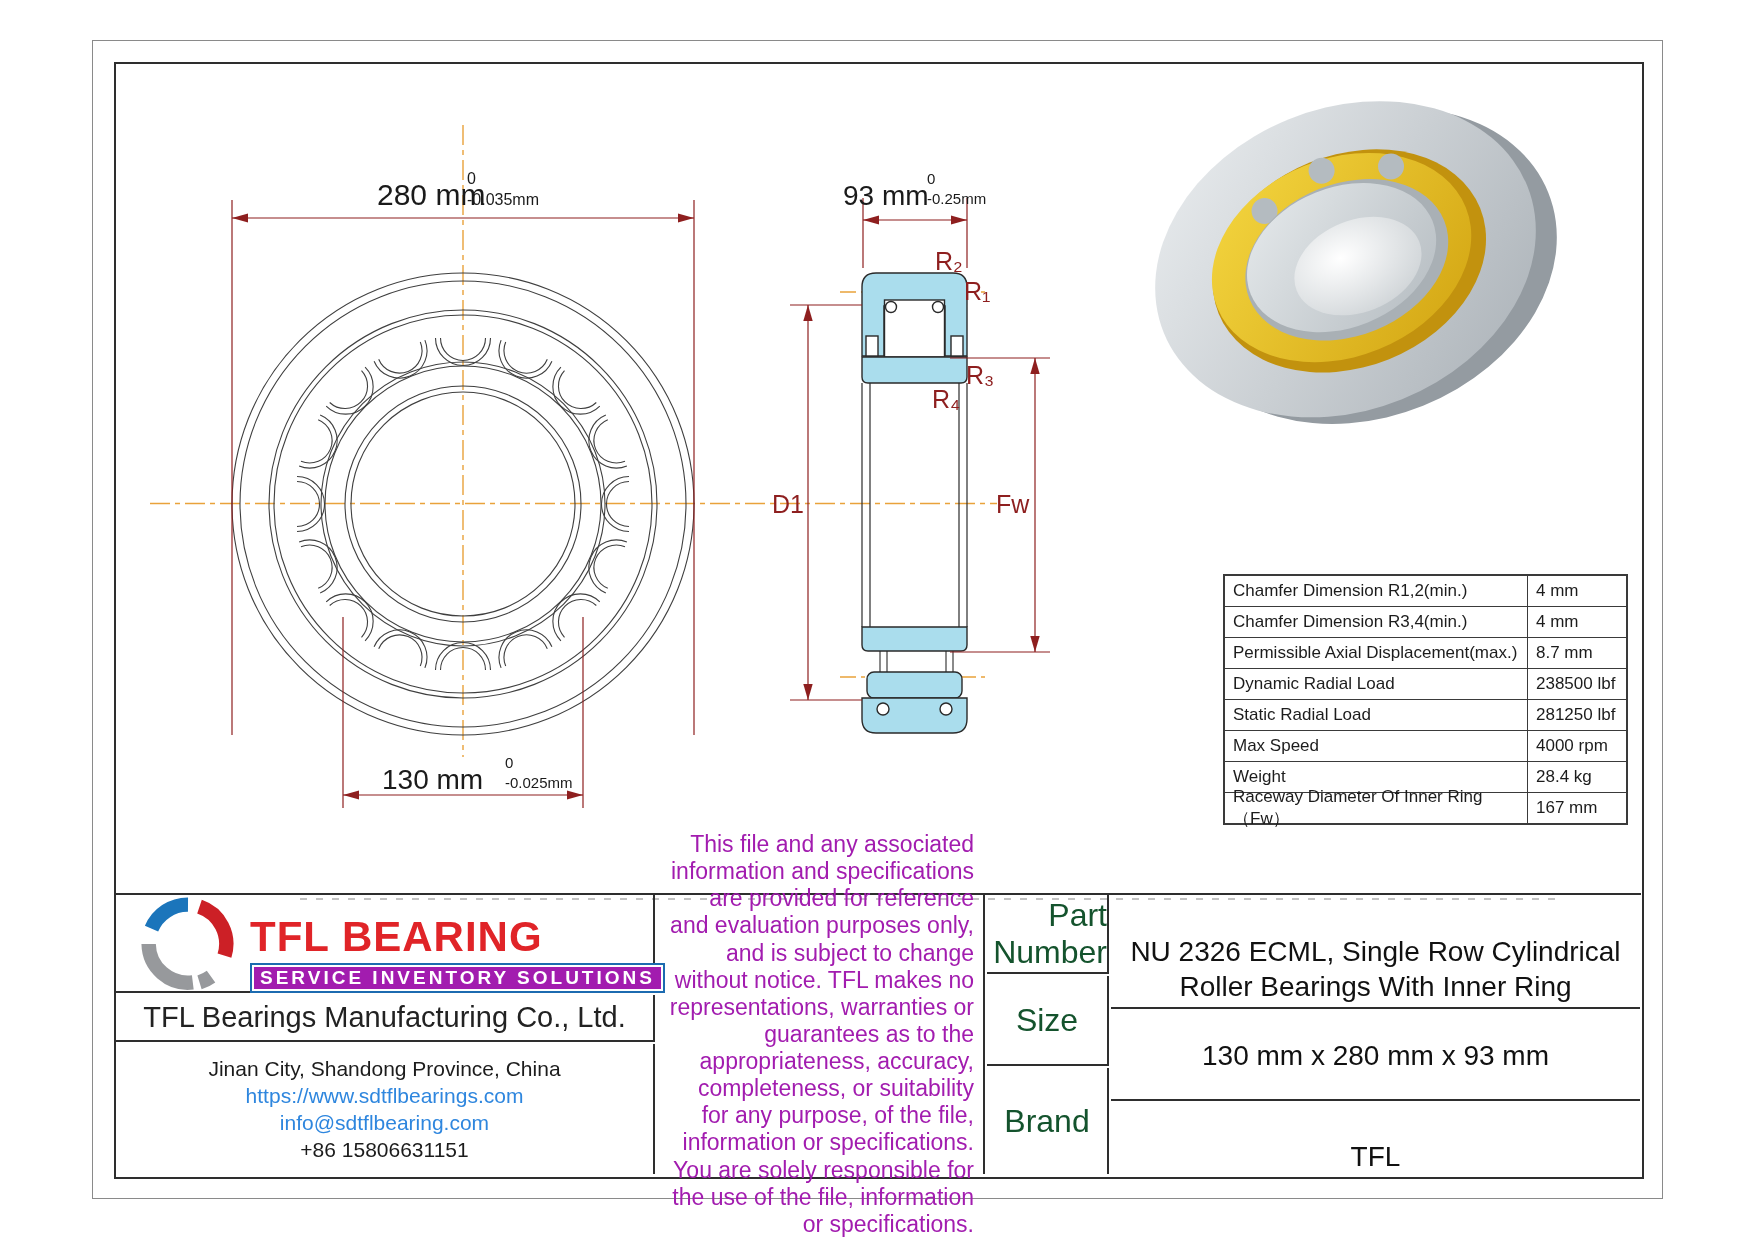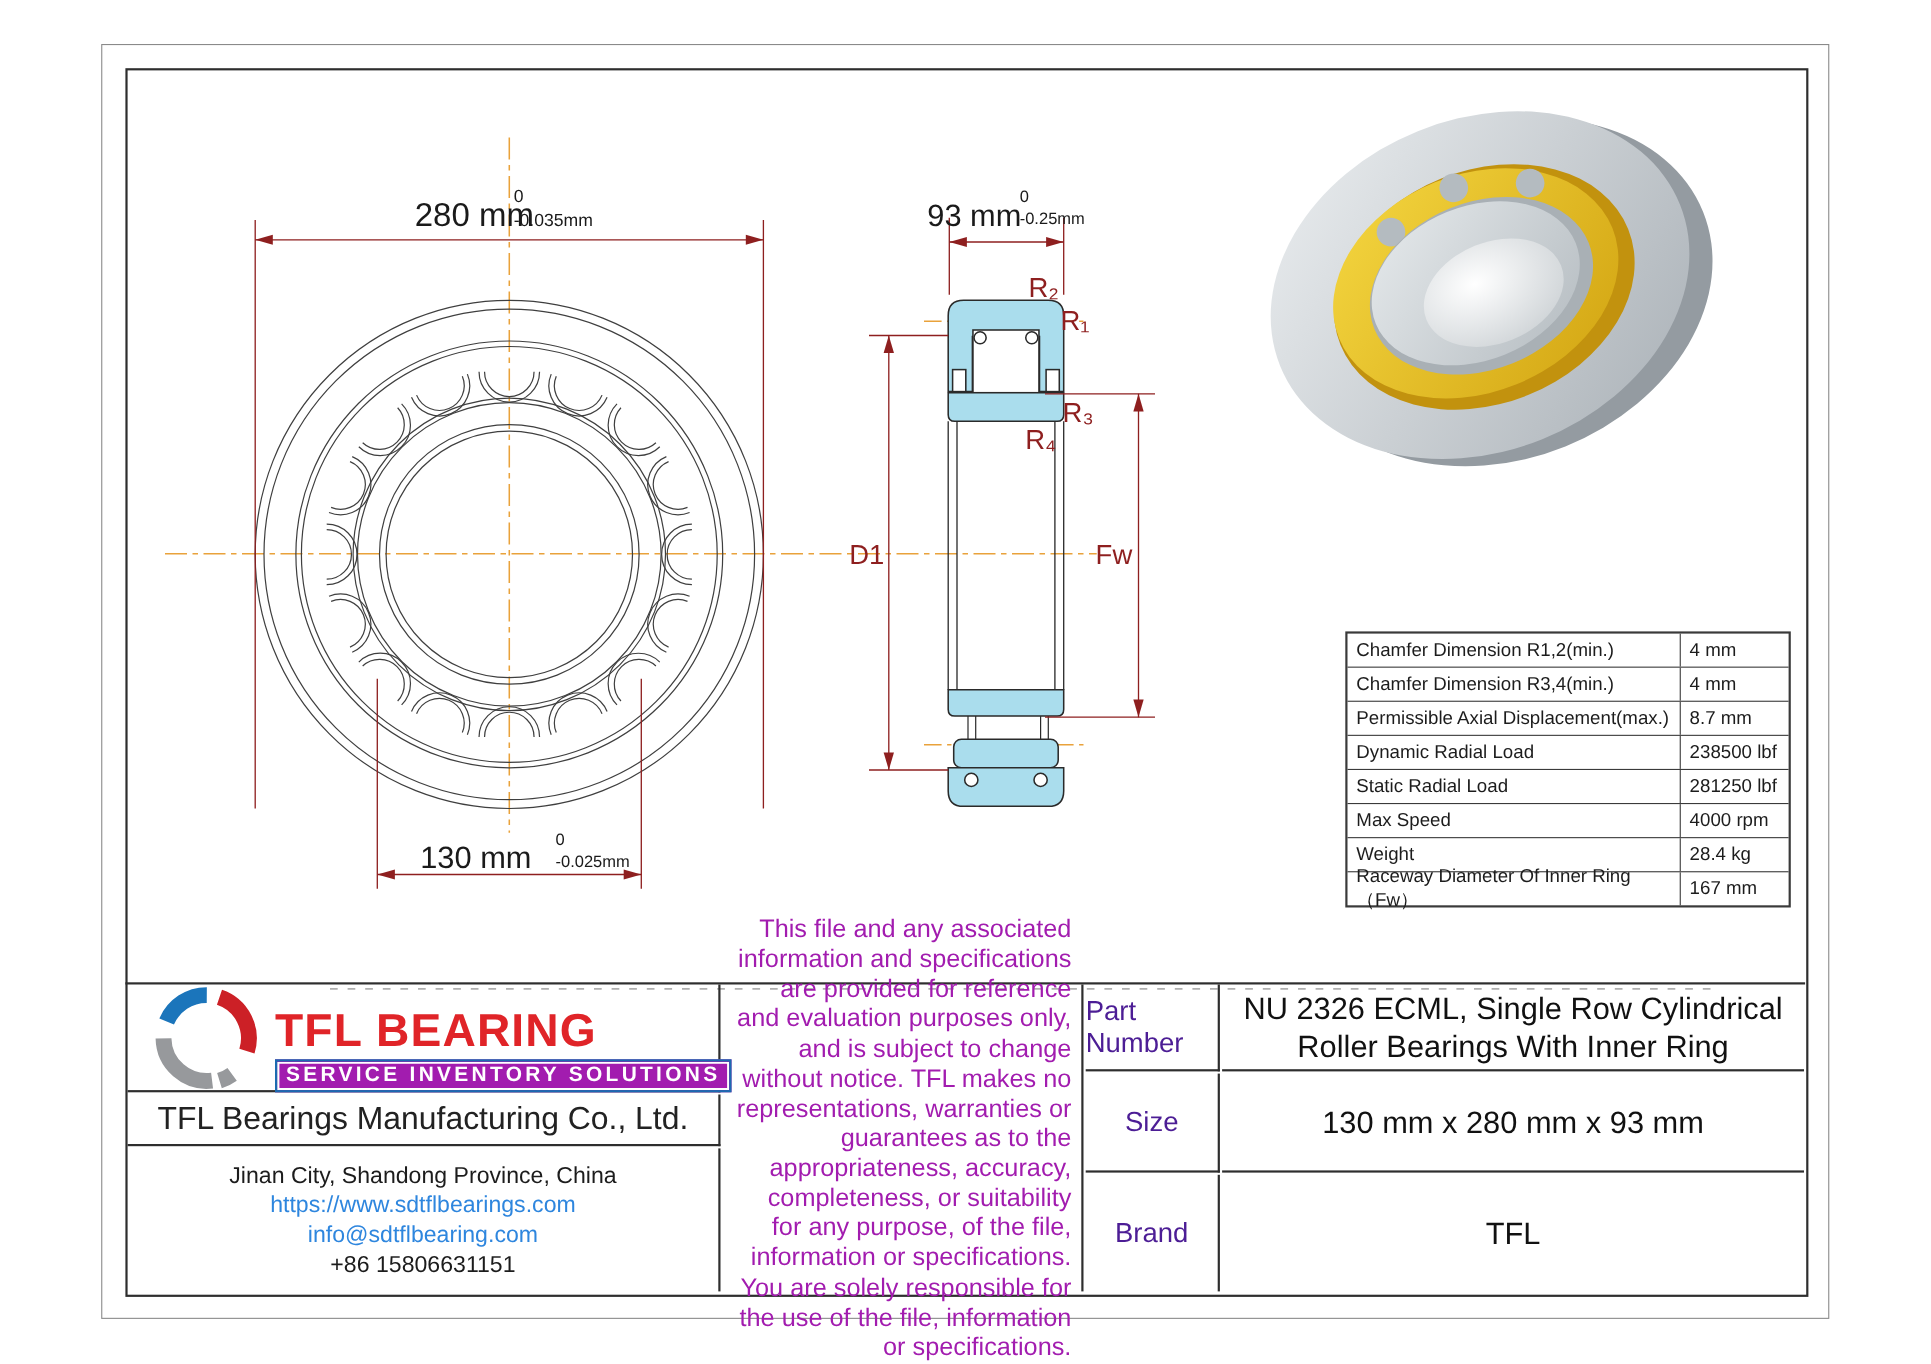--- a/index.html
+++ b/index.html
@@ -23,23 +23,23 @@
   #logo-cell{left:116px;top:895px;width:539px;height:98px;border-right:2px solid #2e2e2e;border-bottom:2px solid #2e2e2e;}
   #company-cell{left:116px;top:995px;width:539px;height:47px;border-right:2px solid #2e2e2e;border-bottom:2px solid #2e2e2e;
                 display:flex;align-items:center;justify-content:center;font-size:29px;color:#222;}
   #contact-cell{left:116px;top:1044px;width:539px;height:130px;border-right:2px solid #2e2e2e;
                 display:flex;flex-direction:column;align-items:center;justify-content:center;gap:3px;font-size:21px;}
   #contact-cell a{color:#2e86de;text-decoration:none;}
   #disclaimer-cell{left:657px;top:895px;width:328px;height:279px;border-right:2px solid #2e2e2e;
                    display:flex;align-items:center;justify-content:center;}
   #disclaimer-text{font-size:23px;line-height:1.18;text-align:right;color:#a21caf;padding:0 9px;}
   .field-label{left:987px;width:122px;border-right:2px solid #2e2e2e;display:flex;align-items:center;justify-content:center;
-               font-size:25px;color:#4c1d95;text-align:left;}
+               font-size:32px;color:#14532d;text-align:right;}
   .field-value{left:1111px;width:529px;display:flex;flex-direction:column;align-items:center;justify-content:center;
-               font-size:28px;color:#111;text-align:center;line-height:1.25;}
+               font-size:28px;color:#111;text-align:center;line-height:1.25;margin-top:35px;}
   .row-border-bottom{border-bottom:2px solid #2e2e2e;}
   
   #logo-wrap{left:140px;top:897px;width:500px;height:94px;display:flex;align-items:center;}
   #logo-mark{width:96px;height:96px;flex:none;}
   #logo-texts{margin-left:14px;display:flex;flex-direction:column;}
   #logo-brand{font-size:42px;font-weight:700;color:#e02428;letter-spacing:1px;white-space:nowrap;margin-top:17px;}
   #logo-tagline{margin-top:2px;background:#a21caf;border:2px solid #1c6bb0;box-shadow:inset 0 0 0 2px #fff;
                 color:#fff;font-size:19px;font-weight:700;letter-spacing:3px;padding:2px 8px;white-space:nowrap;text-align:center;}
 </style>
 </head>

